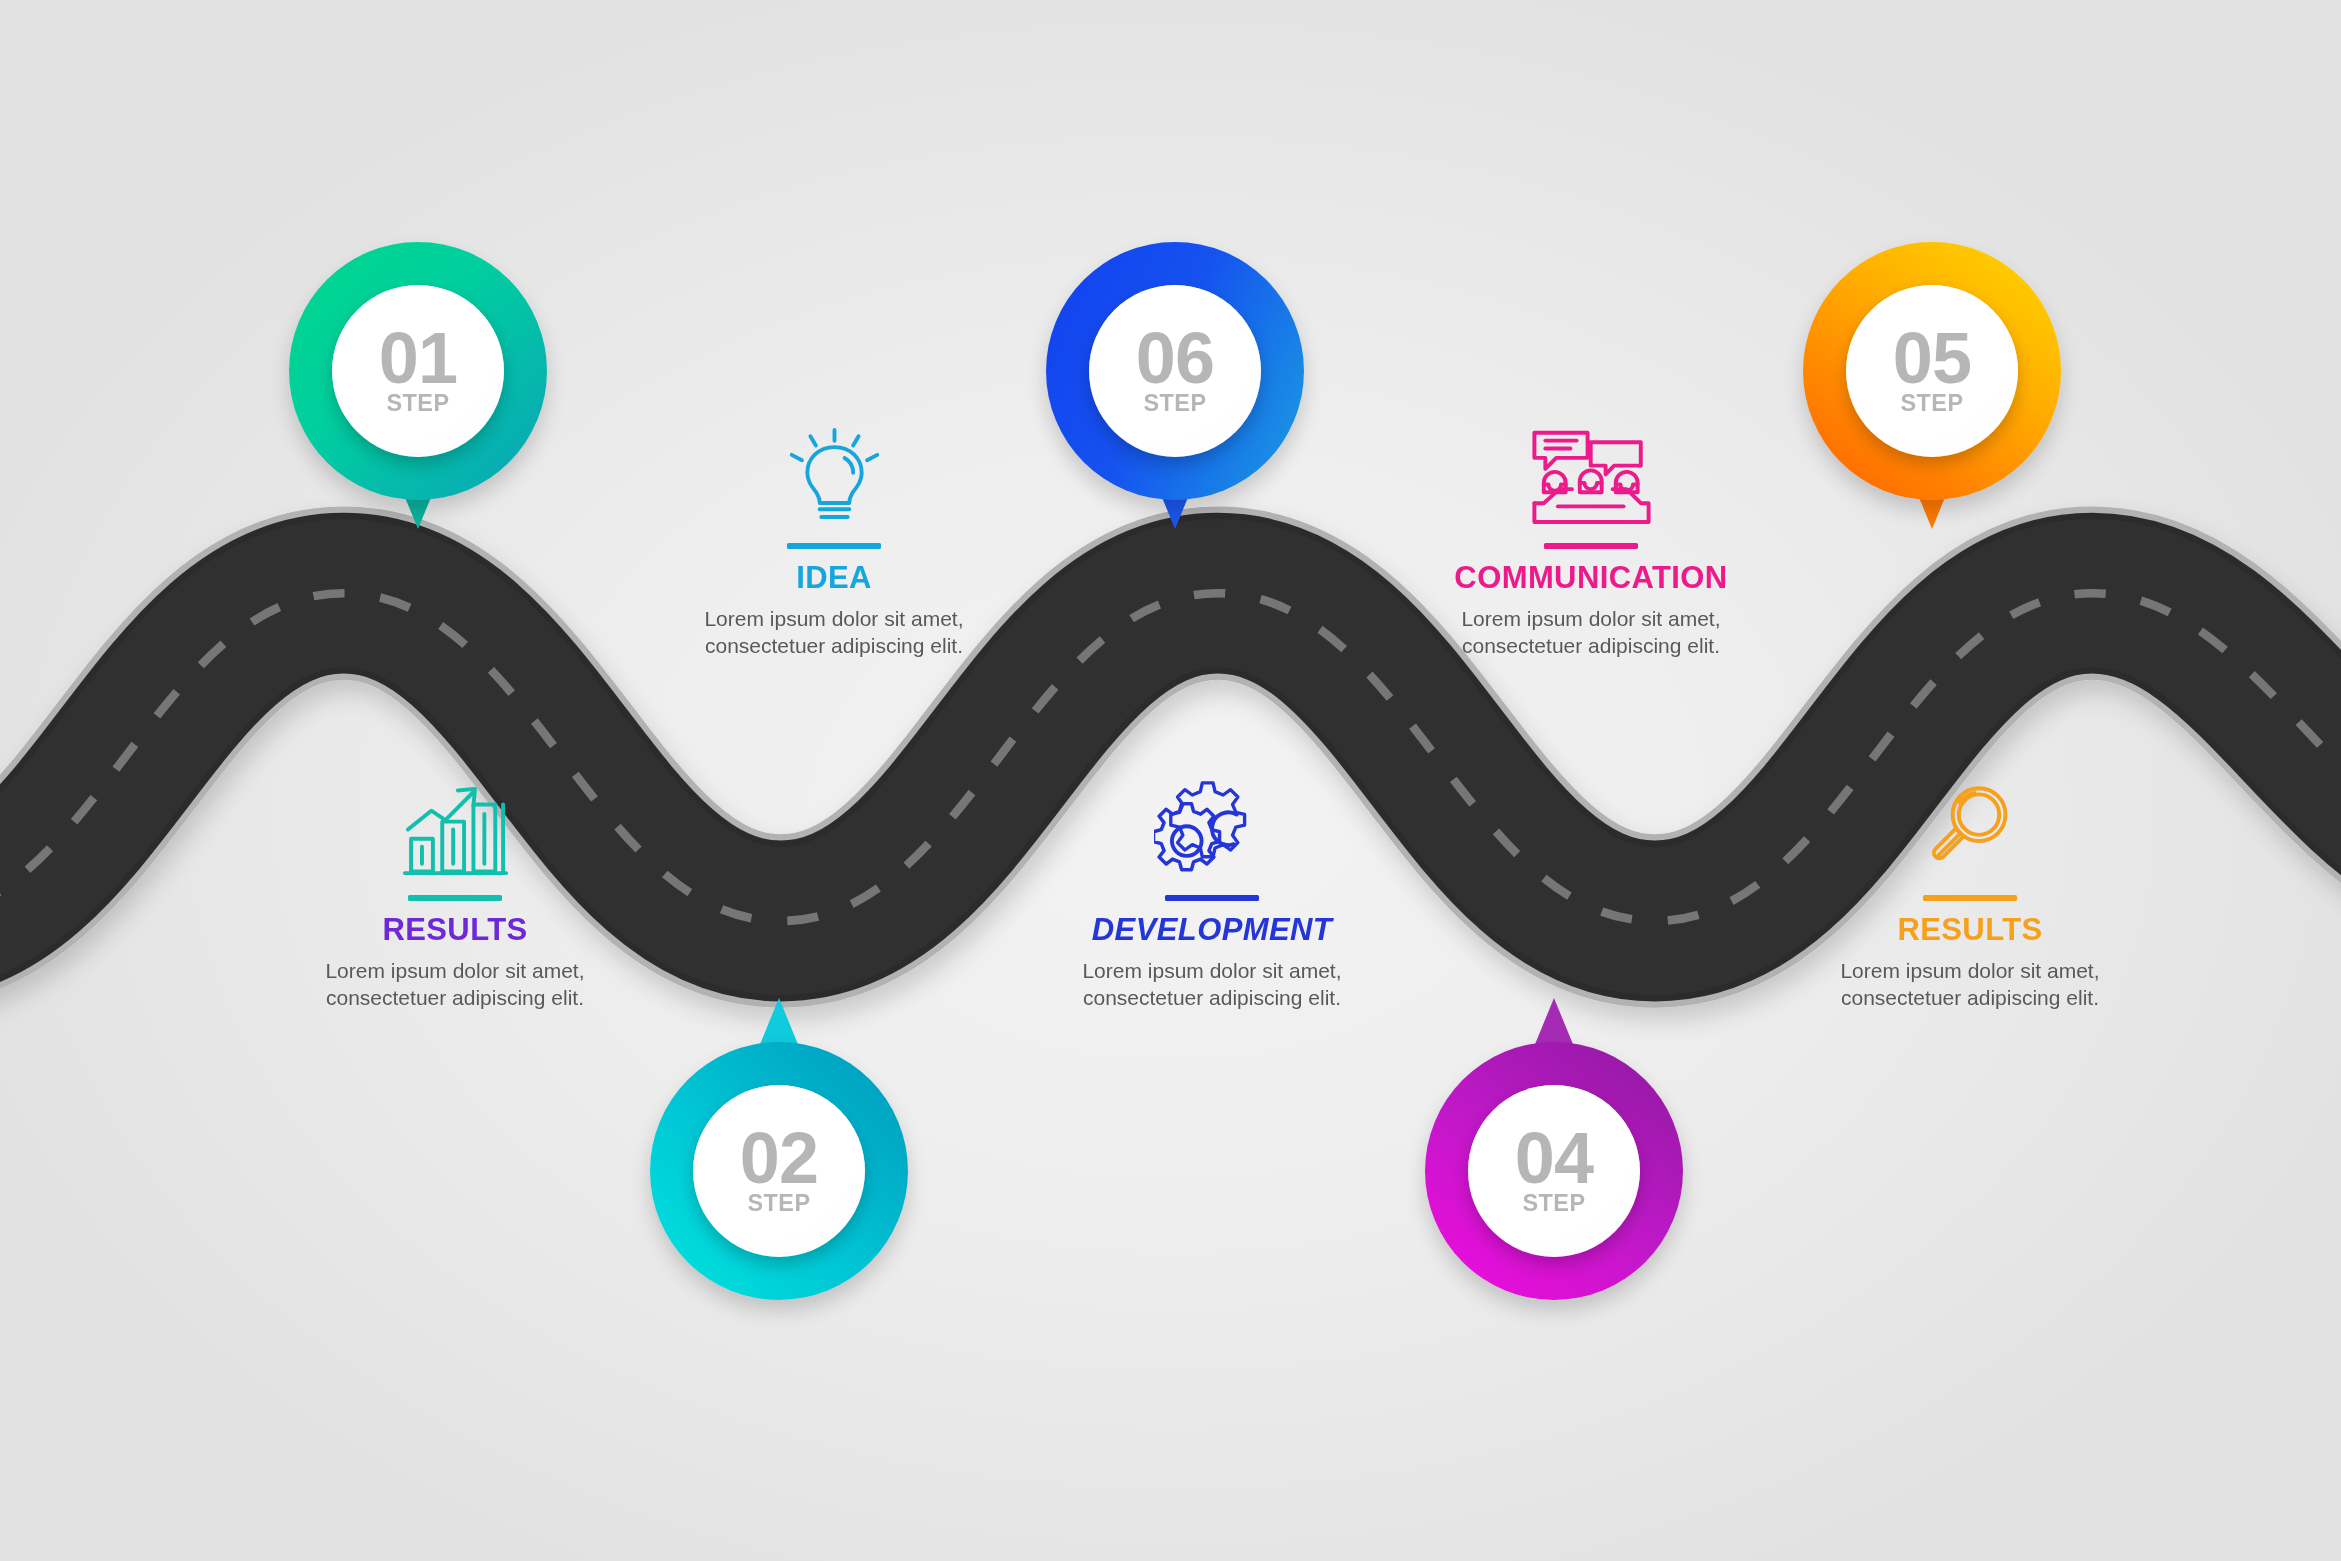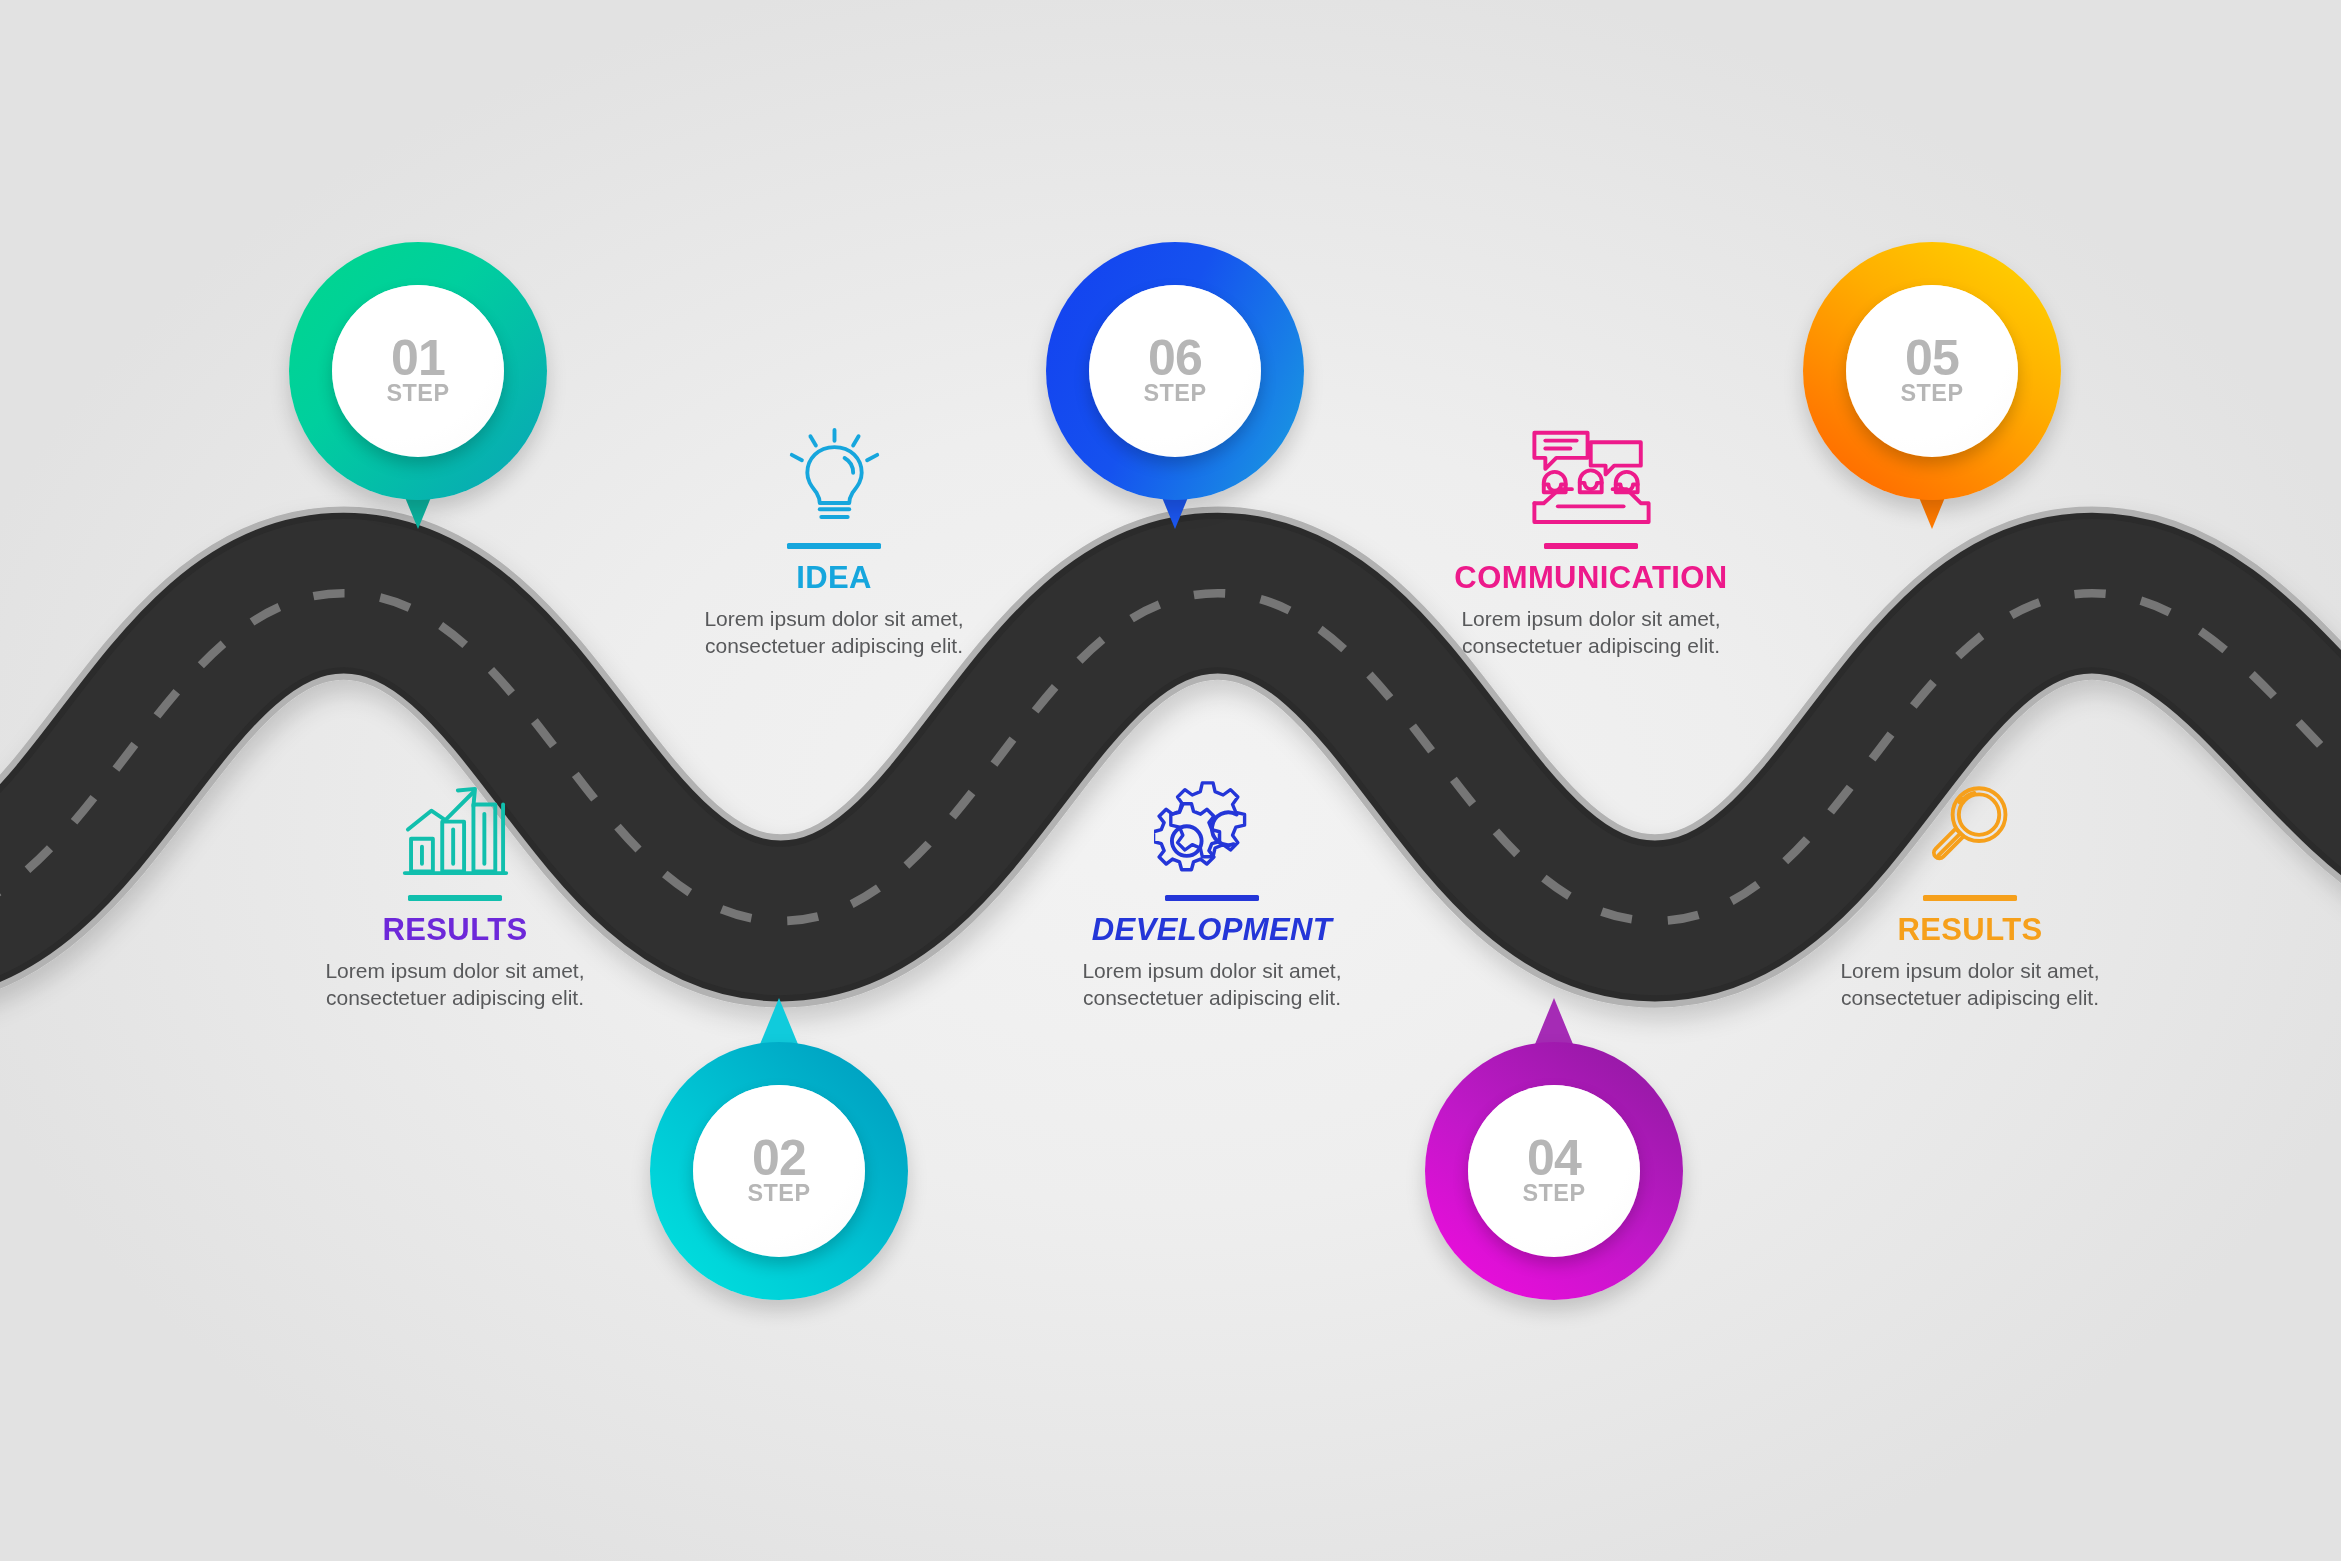--- a/index.html
+++ b/index.html
@@ -21,21 +21,21 @@
     position:absolute;inset:0;border-radius:50%;
     box-shadow:0 11px 20px rgba(0,0,0,.17);
   }
   .pin .disc{
     position:absolute;left:43px;top:43px;width:172px;height:172px;border-radius:50%;
     background:radial-gradient(circle at 38% 32%, #ffffff 0%, #ffffff 62%, #fafafa 100%);
     box-shadow:0 7.8px 15.6px rgba(0,0,0,.20), inset 0 1.6px 2.3px rgba(255,255,255,.9);
     display:flex;flex-direction:column;align-items:center;justify-content:center;
   }
   .pin .num{
-    font-size:50px;font-weight:bold;color:#b6b6b6;line-height:.92;
+    font-size:72px;font-weight:bold;color:#b6b6b6;line-height:.92;
     letter-spacing:-0.8px;
   }
   .pin .steplbl{
     font-size:23.4px;font-weight:bold;color:#b6b6b6;letter-spacing:0.5px;
     margin-top:-1.6px;
   }
   .pin .tail{
     position:absolute;left:50%;width:0;height:0;
   }
   .pin.down .tail{

